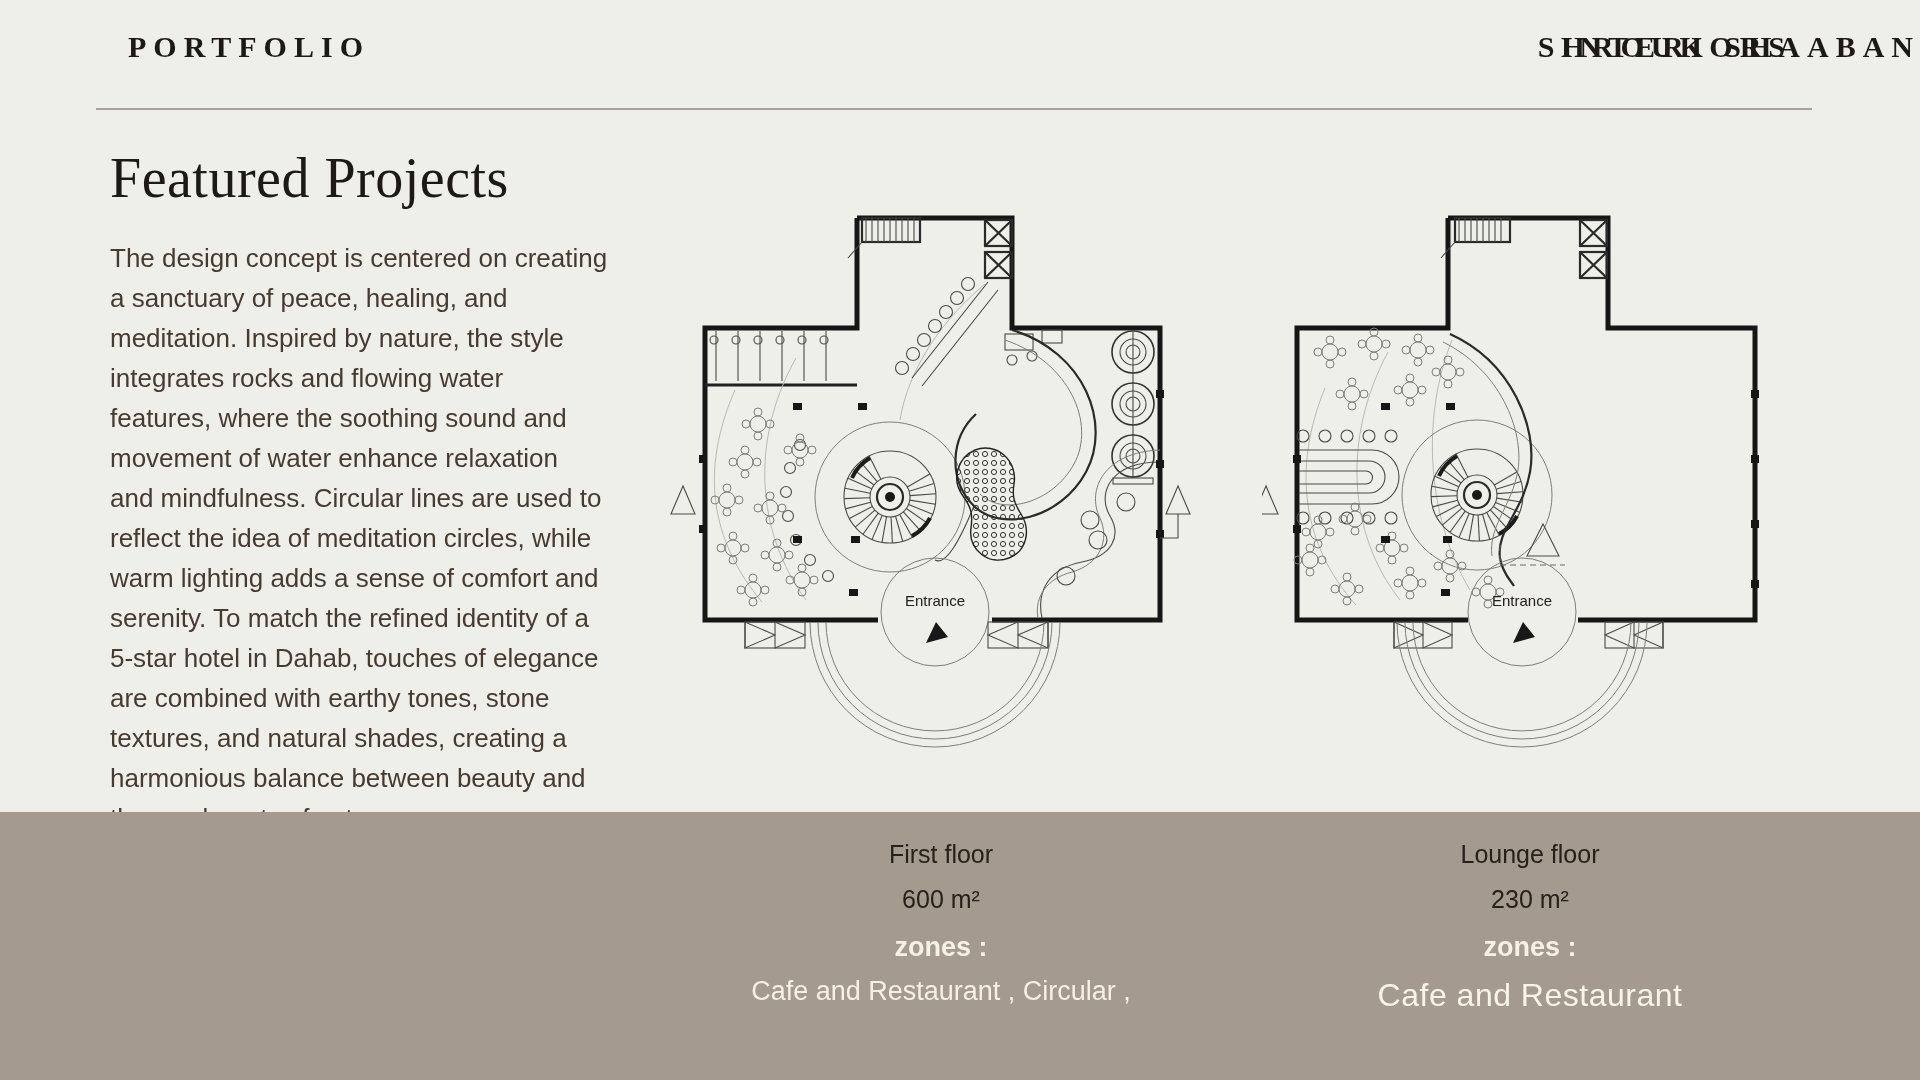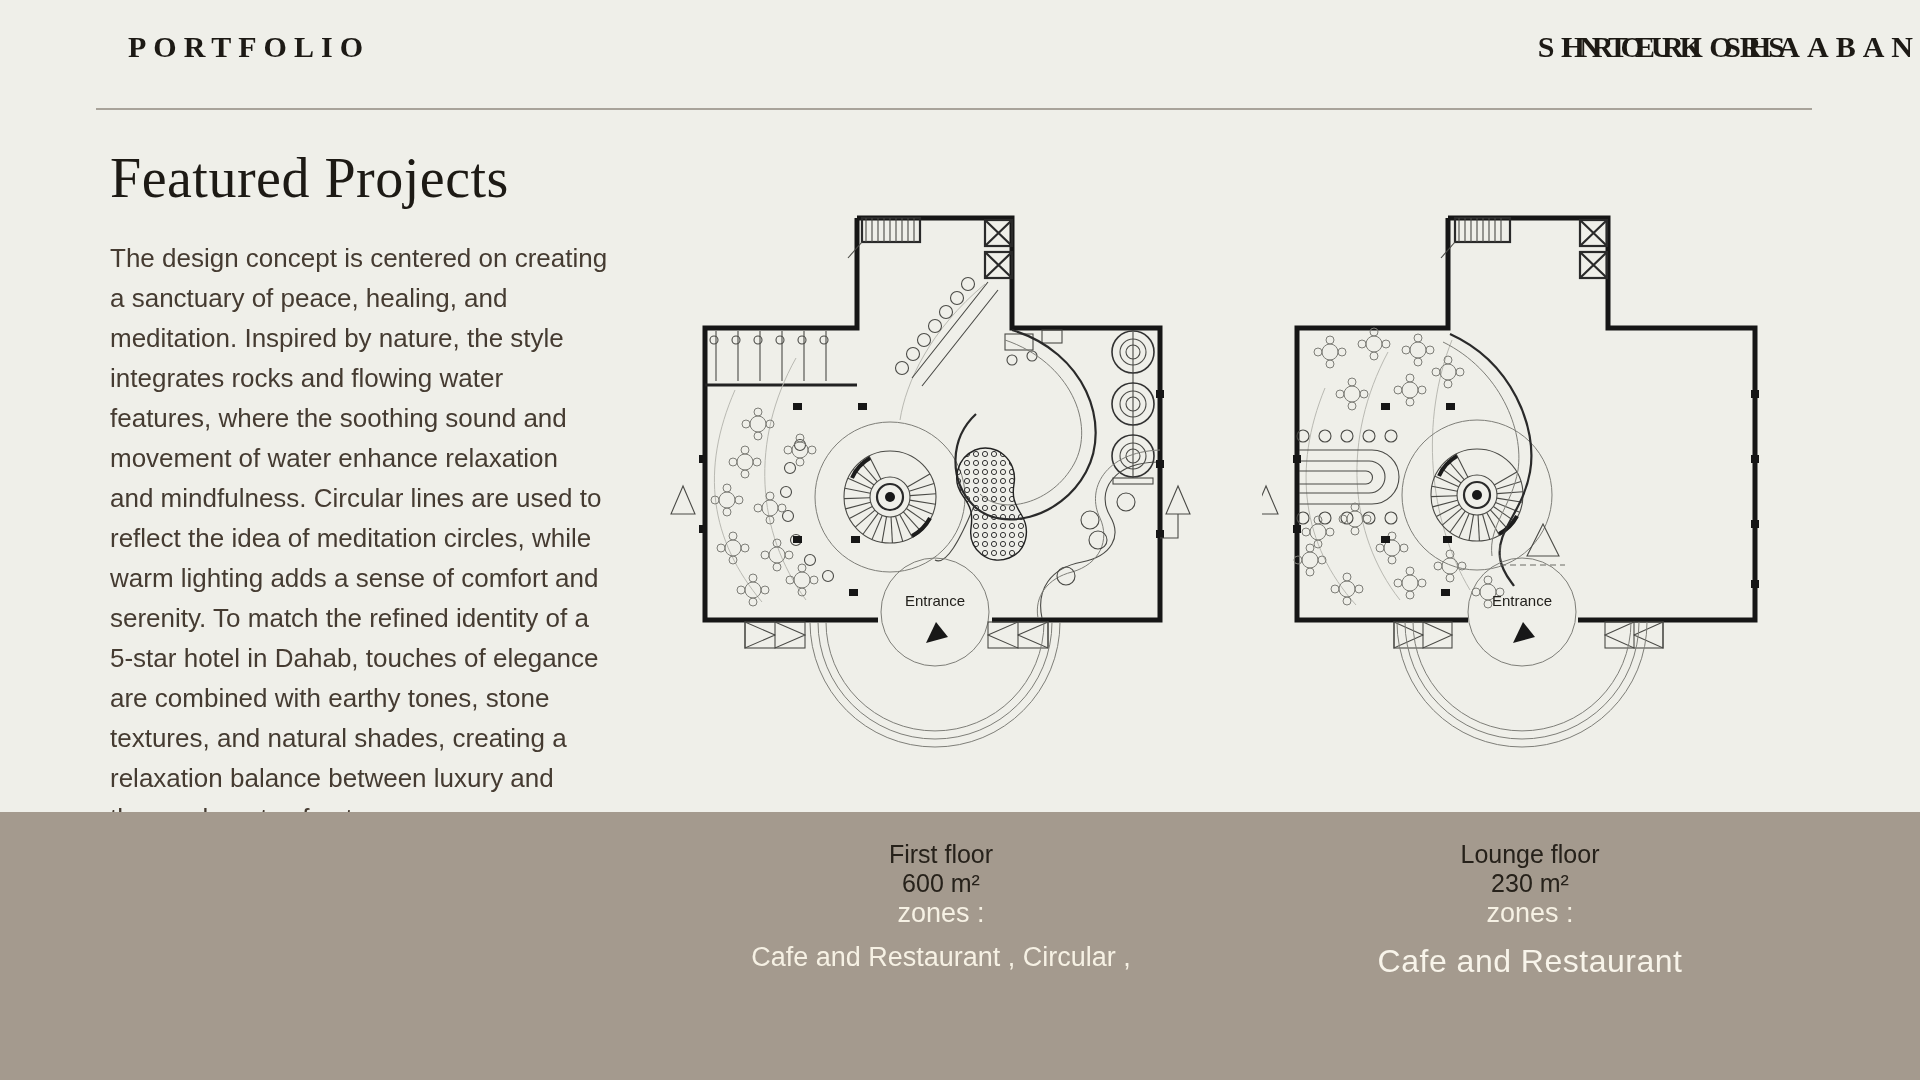--- a/index.html
+++ b/index.html
@@ -18,22 +18,22 @@
   .intro-title{position:absolute;left:110px;top:146px;font-family:"Liberation Serif",serif;
                font-size:56px;color:#1d1a15;letter-spacing:0.5px;}
   .intro-desc{position:absolute;left:110px;top:238px;width:520px;font-size:26px;
               line-height:40px;color:#453b31;}
 
   
   .band{position:absolute;left:0;top:812px;width:1920px;height:268px;background:#a49a8e;}
 
   .caption{position:absolute;top:840px;width:500px;text-align:center;}
   .cap-floor{font-size:25px;color:#26211a;}
-  .cap-area{font-size:25px;color:#26211a;margin-top:0;}
-  .cap-zlabel{font-size:27px;color:#f6f1e4;}
+  .cap-area{font-size:25px;color:#26211a;margin-top:16px;}
+  .cap-zlabel{font-size:27px;color:#f6f1e4;margin-top:18px;font-weight:bold;}
   .cap-zline{font-size:27px;color:#f6f1e4;margin-top:13px;}
   .cap-zbig{font-size:32px;color:#f8f4ea;margin-top:14px;letter-spacing:0.5px;}
   .caption-1{left:691px;}
   .caption-2{left:1280px;}
 
   
   svg.plan{position:absolute;}
   .w5{stroke:#161616;stroke-width:5;fill:none}
   .w4{stroke:#1c1c1c;stroke-width:4;fill:none}
   .w3{stroke:#222;stroke-width:3;fill:none}
@@ -65,21 +65,21 @@
     <div>integrates rocks and flowing water</div>
     <div>features, where the soothing sound and</div>
     <div>movement of water enhance relaxation</div>
     <div>and mindfulness. Circular lines are used to</div>
     <div>reflect the idea of meditation circles, while</div>
     <div>warm lighting adds a sense of comfort and</div>
     <div>serenity. To match the refined identity of a</div>
     <div>5-star hotel in Dahab, touches of elegance</div>
     <div>are combined with earthy tones, stone</div>
     <div>textures, and natural shades, creating a</div>
-    <div>relaxation balance between luxury and</div>
+    <div>harmonious balance between beauty and</div>
     <div>the raw beauty of nature.</div>
   </div>
 
   <div class="band"></div>
 
   <svg class="plan" style="left:670px;top:200px" width="525" height="585" viewBox="670 200 525 585">
     <defs>
       <pattern id="dotpat" width="9" height="9" patternUnits="userSpaceOnUse">
         <circle cx="4" cy="4" r="2.6" fill="none" stroke="#333" stroke-width="1"></circle>
       </pattern>

